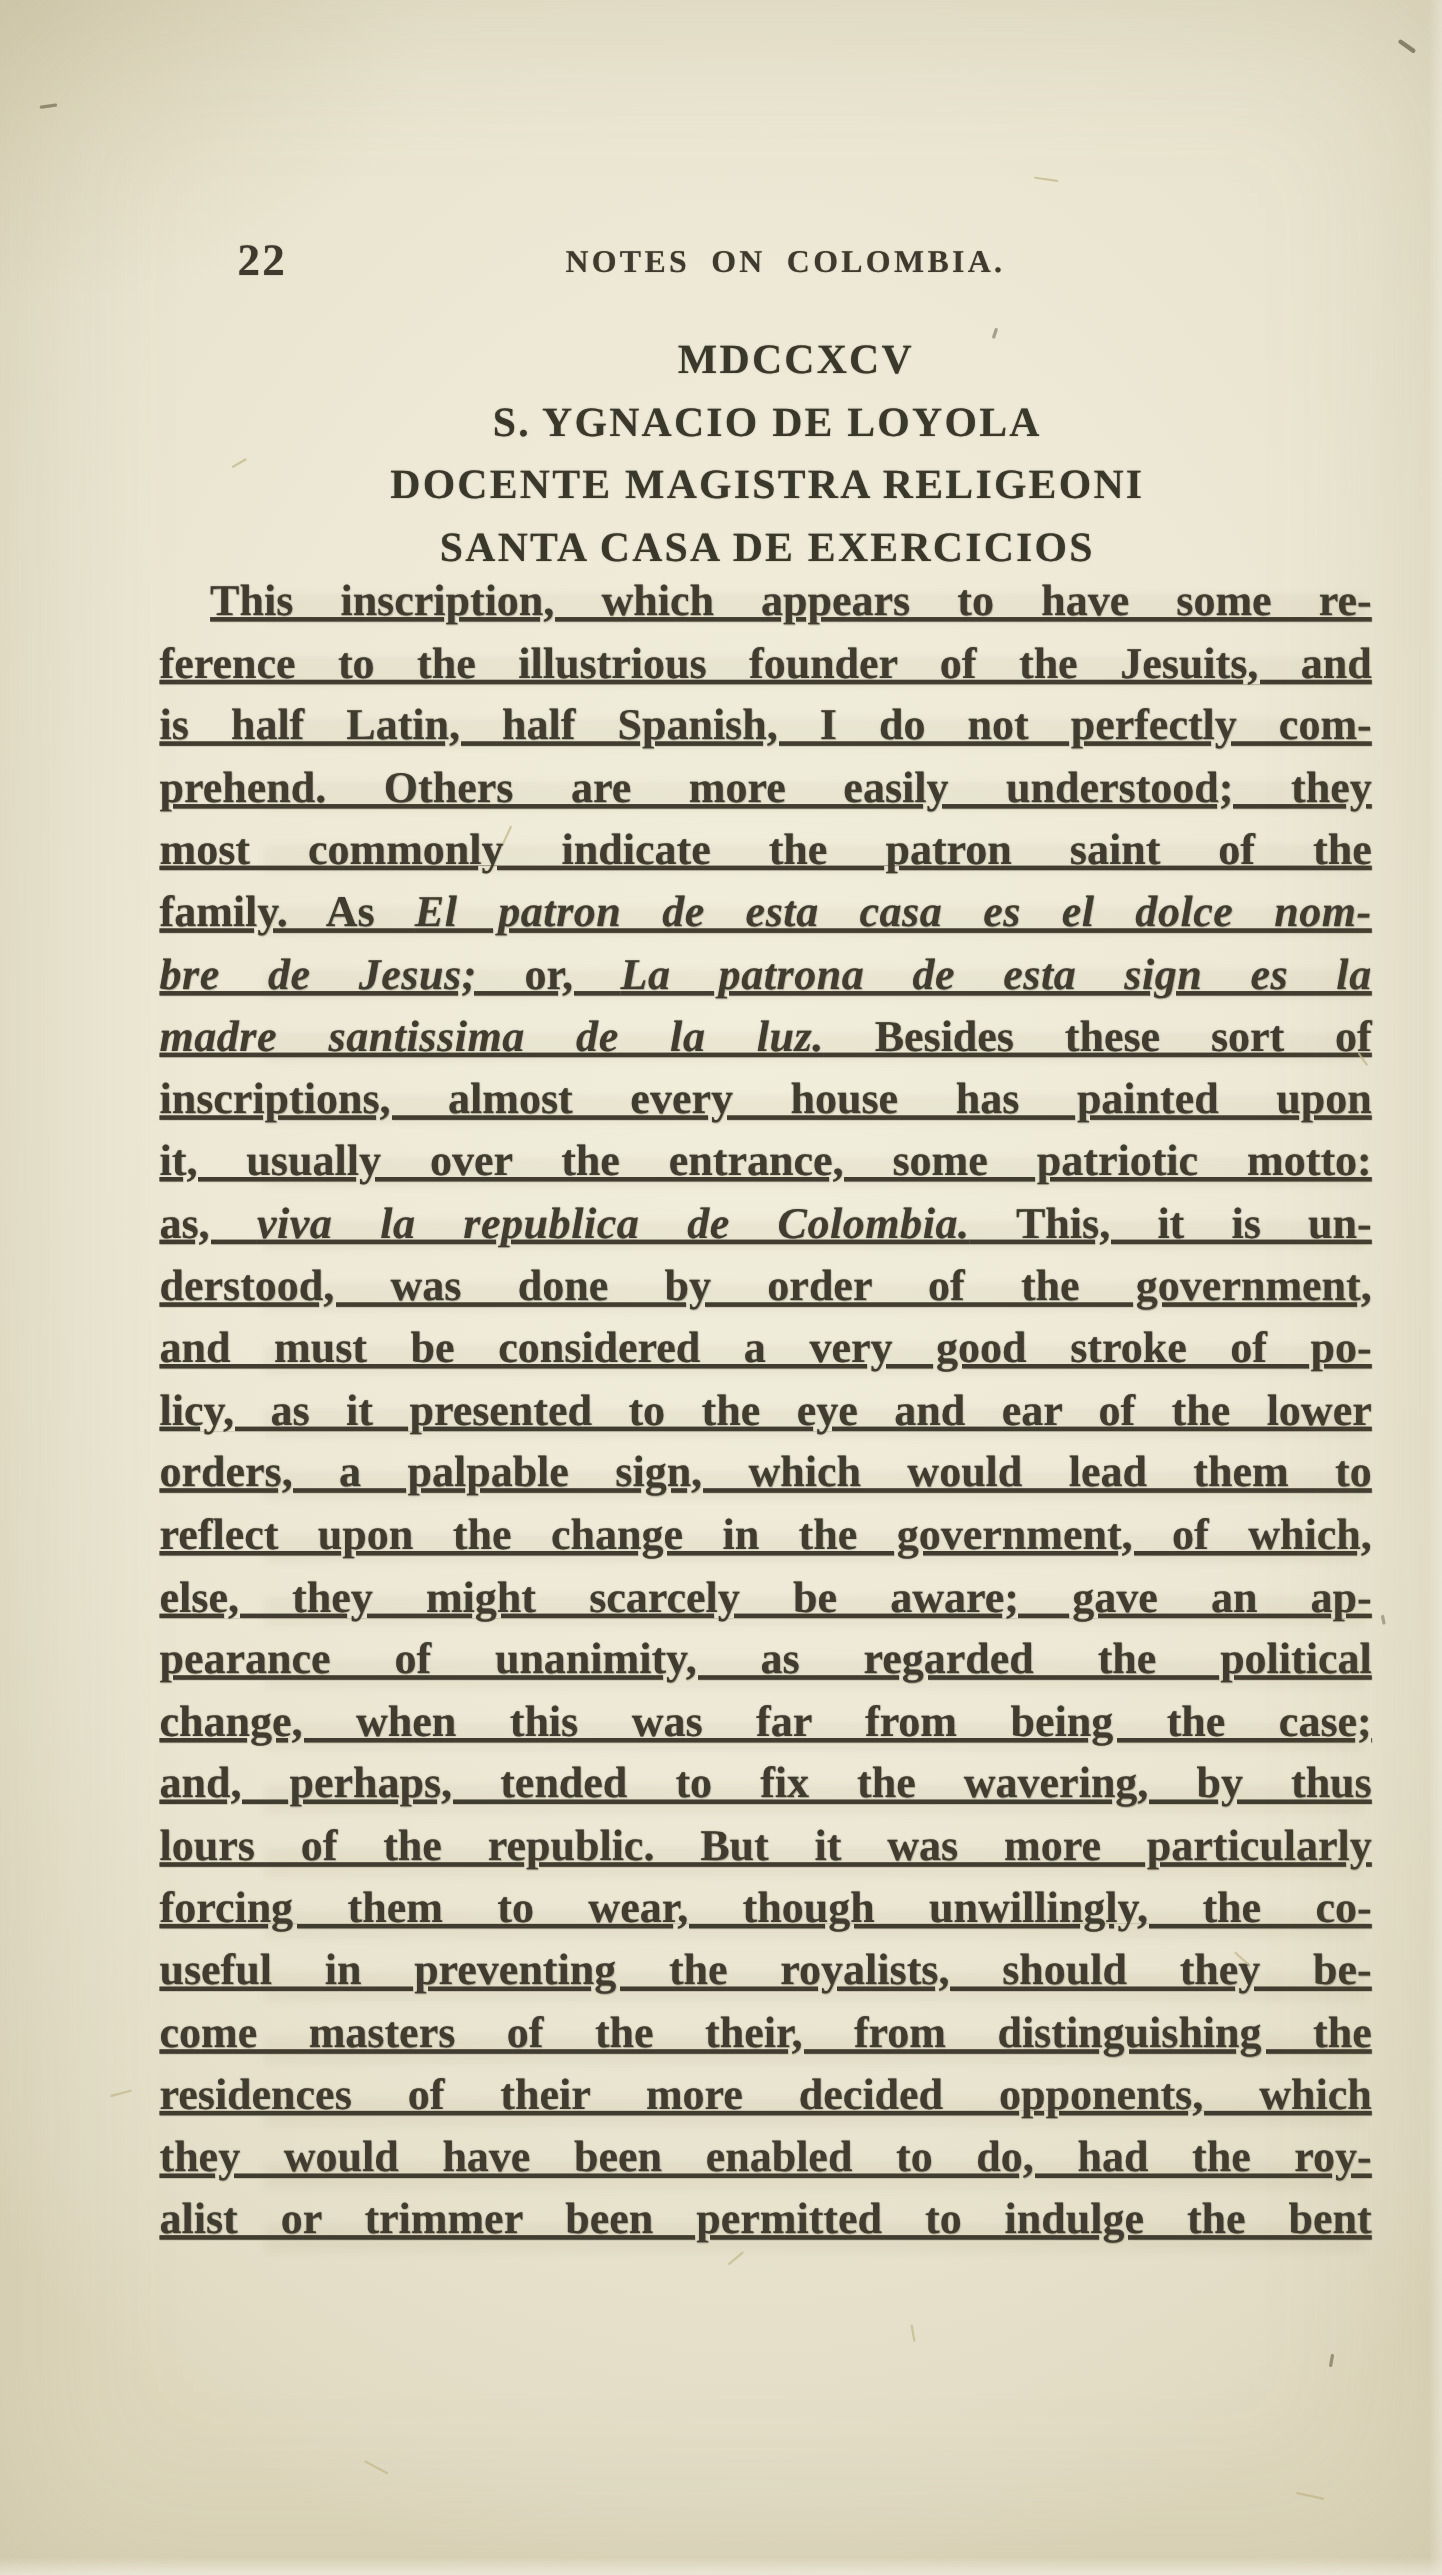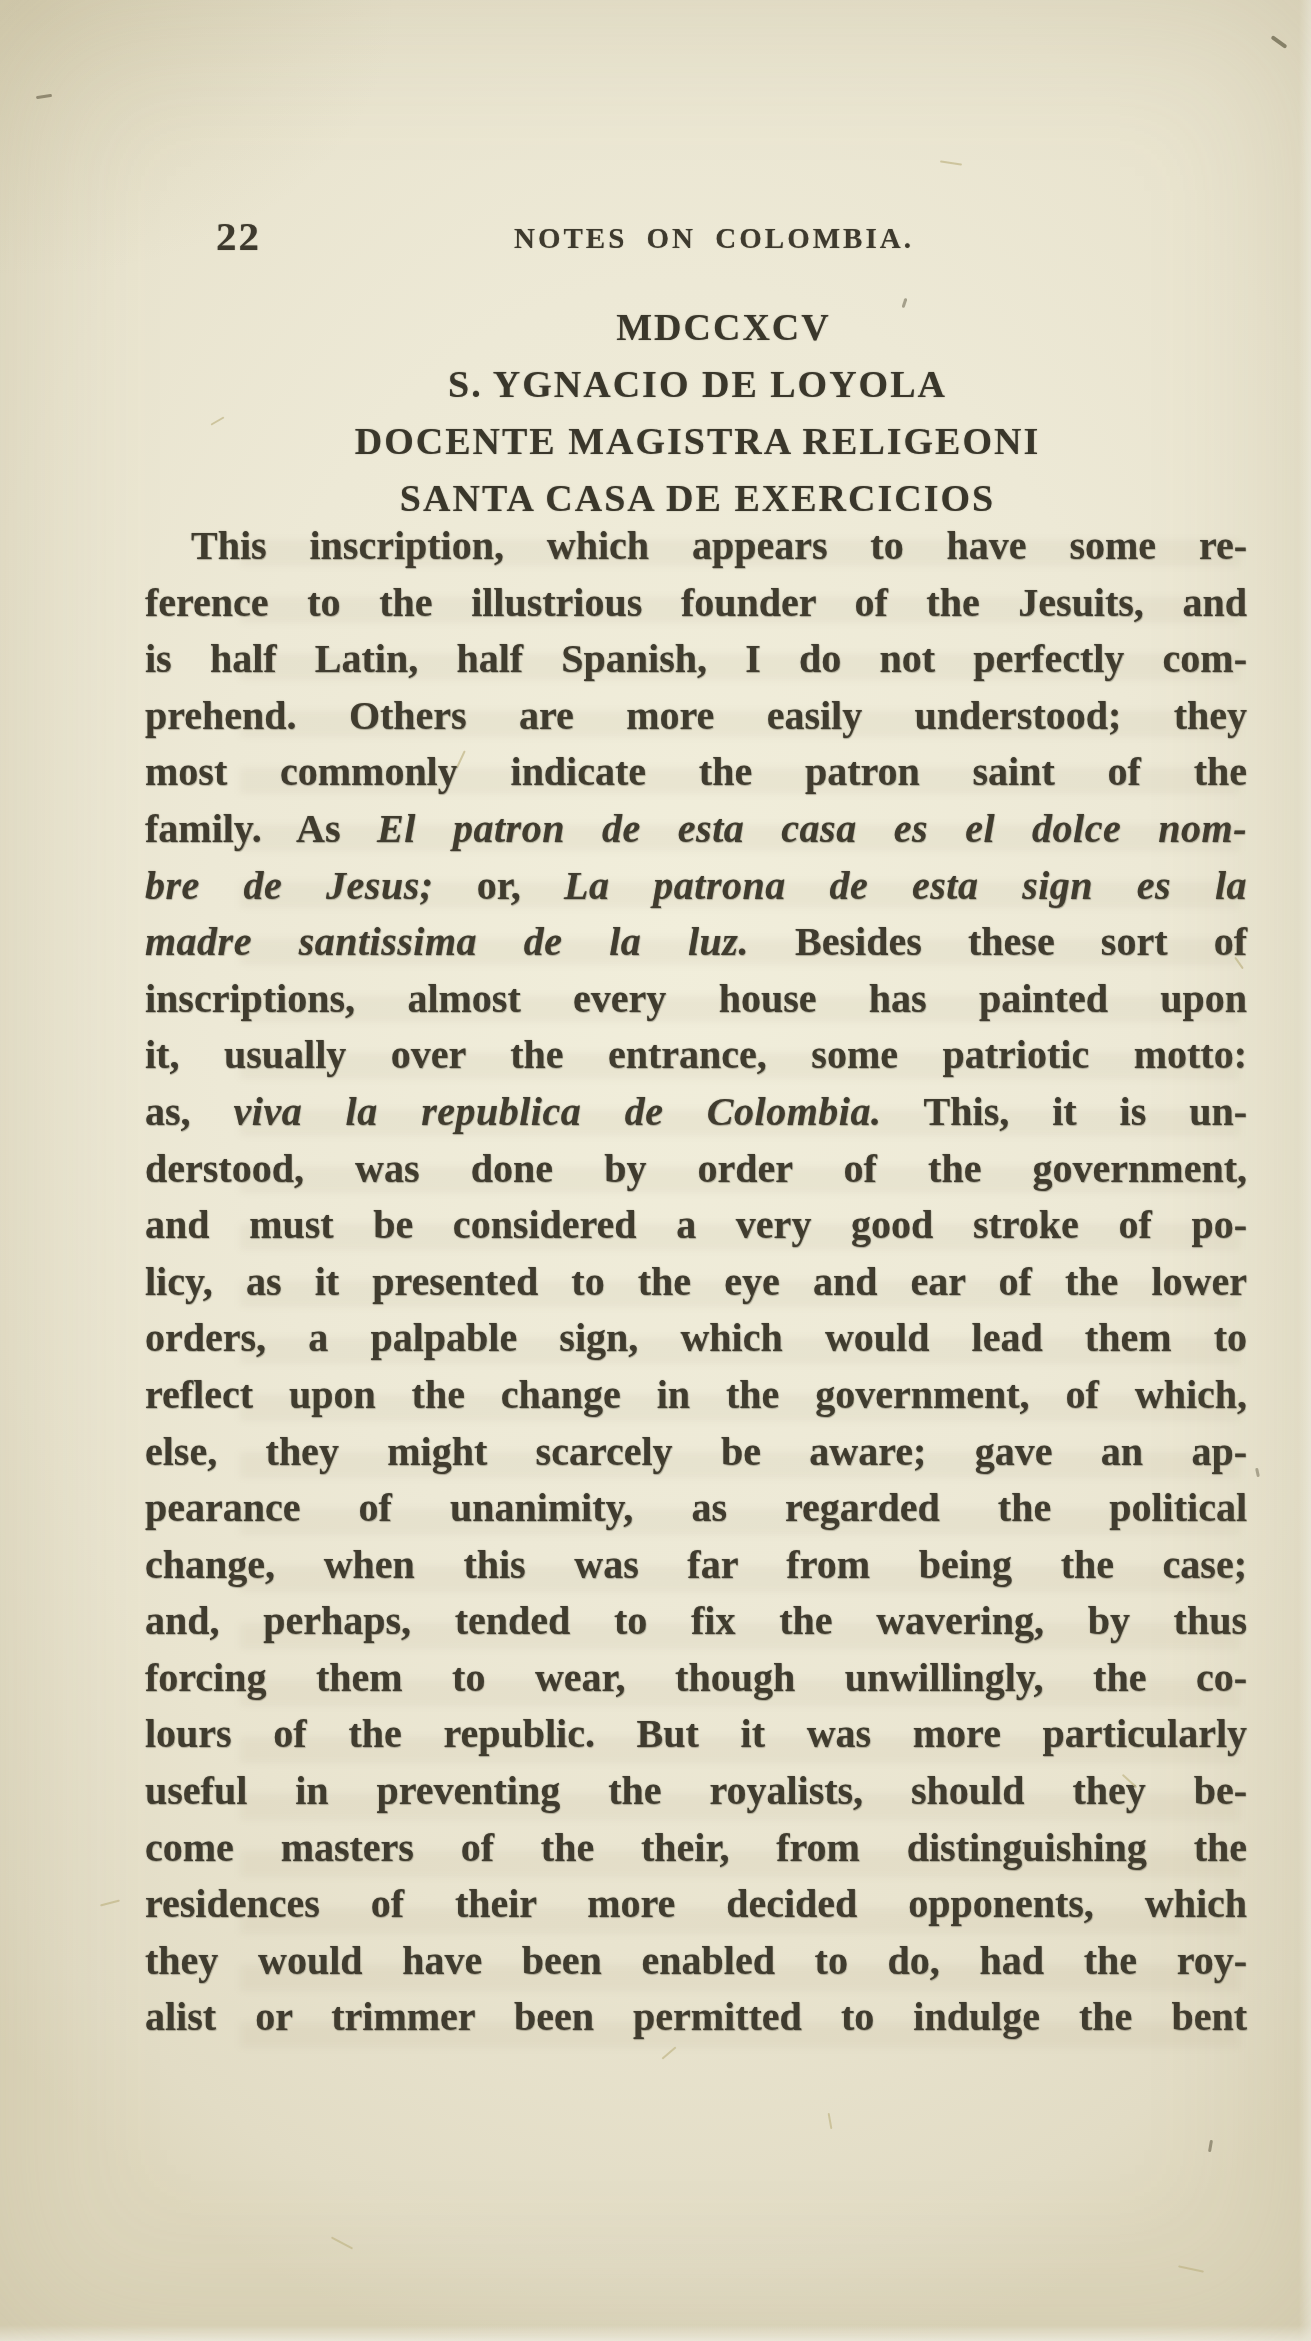--- a/index.html
+++ b/index.html
@@ -89,20 +89,21 @@
   .body-text {
     position: absolute;
     left: 145px;
     top: 518px;
     width: 1102px;
     font-size: 40px;
     font-weight: bold;
     line-height: 56.6px;
     color: #403c2f;
     text-shadow: 0 0 1.2px rgba(62,58,44,0.5), 0.6px 0.6px 0.8px rgba(62,58,44,0.28);
+    text-decoration: underline;
   }
   .bline {
     text-align: justify;
     text-align-last: justify;
     height: 56.6px;
     overflow: visible;
   }
   .bline.indent { padding-left: 46px; }
   .bline .it { font-style: italic; letter-spacing: 0.5px; margin-top: 44px; }
 
@@ -153,22 +154,22 @@
       <div class="bline"><span class="rm">as, </span><span class="it">viva la republica de Colombia.</span><span class="rm"> This, it is un-</span></div>
       <div class="bline"><span class="rm">derstood, was done by order of the government,</span></div>
       <div class="bline"><span class="rm">and must be considered a very good stroke of po-</span></div>
       <div class="bline"><span class="rm">licy, as it presented to the eye and ear of the lower</span></div>
       <div class="bline"><span class="rm">orders, a palpable sign, which would lead them to</span></div>
       <div class="bline"><span class="rm">reflect upon the change in the government, of which,</span></div>
       <div class="bline"><span class="rm">else, they might scarcely be aware; gave an ap-</span></div>
       <div class="bline"><span class="rm">pearance of unanimity, as regarded the political</span></div>
       <div class="bline"><span class="rm">change, when this was far from being the case;</span></div>
       <div class="bline"><span class="rm">and, perhaps, tended to fix the wavering, by thus</span></div>
+      <div class="bline"><span class="rm">lours of the republic. But it was more particularly</span></div>
       <div class="bline"><span class="rm">forcing them to wear, though unwillingly, the co-</span></div>
-      <div class="bline"><span class="rm">lours of the republic. But it was more particularly</span></div>
       <div class="bline"><span class="rm">useful in preventing the royalists, should they be-</span></div>
       <div class="bline"><span class="rm">come masters of the their, from distinguishing the</span></div>
       <div class="bline"><span class="rm">residences of their more decided opponents, which</span></div>
       <div class="bline"><span class="rm">they would have been enabled to do, had the roy-</span></div>
       <div class="bline"><span class="rm">alist or trimmer been permitted to indulge the bent</span></div>
     </div>
 
   <i class="speck" style="left:36px;  top:95px;   width:16px; height:3px; opacity:.6; transform:rotate(-8deg);"></i>
   <i class="speck" style="left:1270px;top:40px;   width:18px; height:4px; opacity:.7; transform:rotate(35deg);"></i>
   <i class="speck" style="left:903px; top:298px;  width:3px;  height:10px;opacity:.5; transform:rotate(18deg);"></i>

